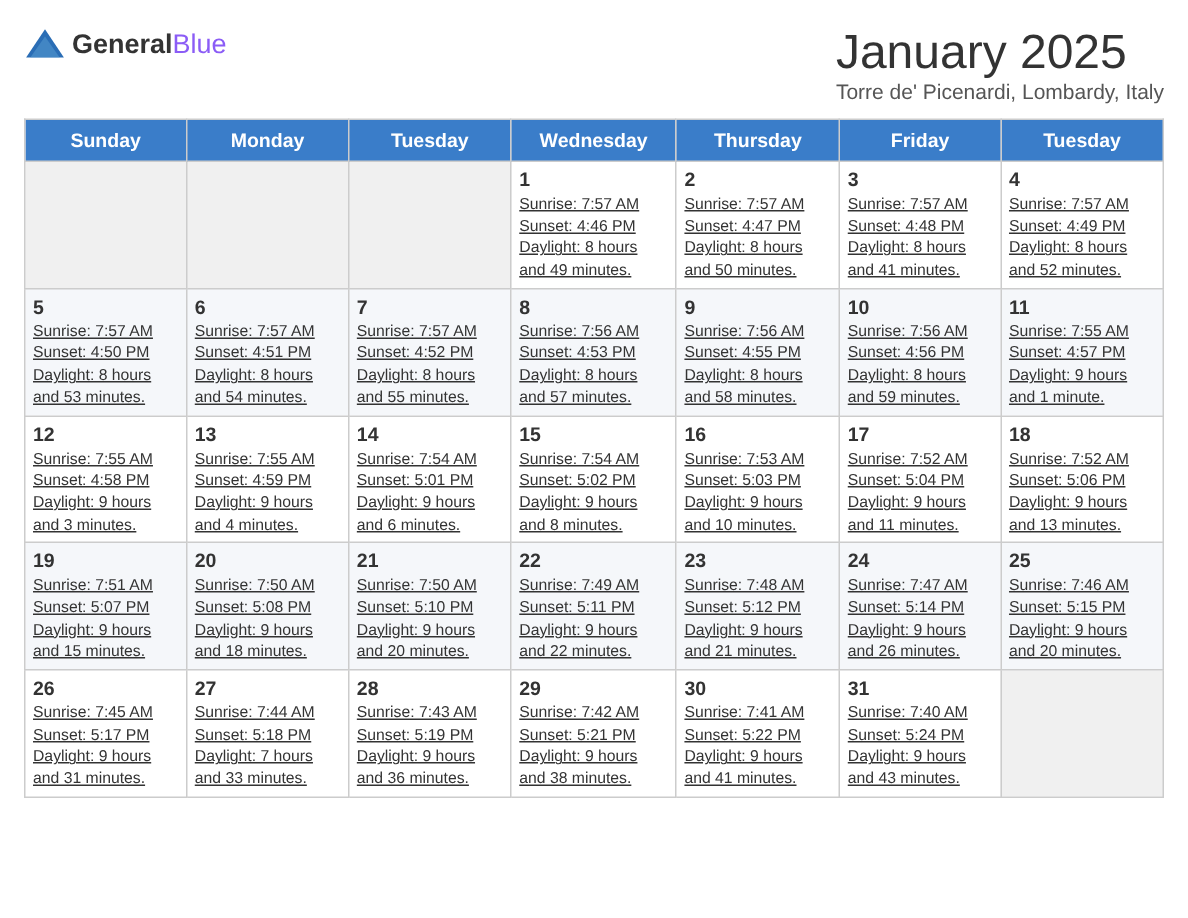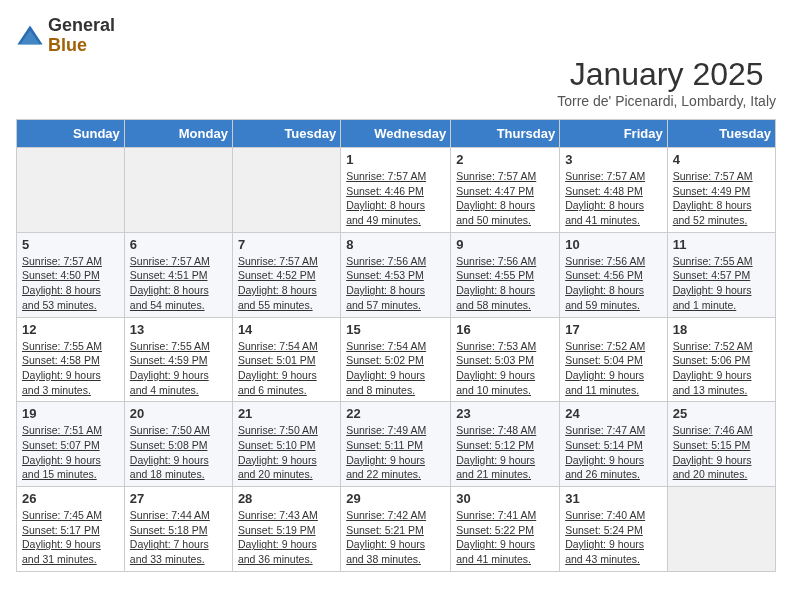--- a/index.html
+++ b/index.html
@@ -15,41 +15,40 @@
       justify-content: space-between;
       align-items: flex-start;
       margin-bottom: 10px;
     }
     .logo {
       display: flex;
       align-items: center;
     }
     .logo-text {
       display: flex;
-      flex-direction: column;
+      flex-direction: row;
       line-height: 1.1;
     }
     .logo-general {
       font-size: 18px;
       font-weight: bold;
       color: #333;
     }
     .logo-blue {
       font-size: 18px;
-      font-weight: bold;
-      color: #a16207;
+      font-weight: normal;
+      color: #8b5cf6;
     }
     .logo-icon {
       width: 28px;
       height: 28px;
       margin-right: 4px;
     }
     .title-area {
-      text-align: center;
-      margin-top: 40px;
+      text-align: left;
     }
     .month-title {
       font-size: 32px;
       font-weight: normal;
       color: #333;
     }
     .location {
       font-size: 14px;
       color: #555;
     }
@@ -57,21 +56,21 @@
       width: 100%;
       border-collapse: collapse;
       border: 1px solid #ccc;
     }
     .calendar th {
       background-color: #3a7dc9;
       color: #fff;
       font-size: 13px;
       font-weight: bold;
       padding: 6px 4px;
-      text-align: right;
+      text-align: center;
       border: 1px solid #ccc;
     }
     .calendar td {
       vertical-align: top;
       padding: 4px 5px;
       border: 1px solid #ccc;
       font-size: 10.5px;
       color: #333;
       width: 113px;
       min-height: 80px;

